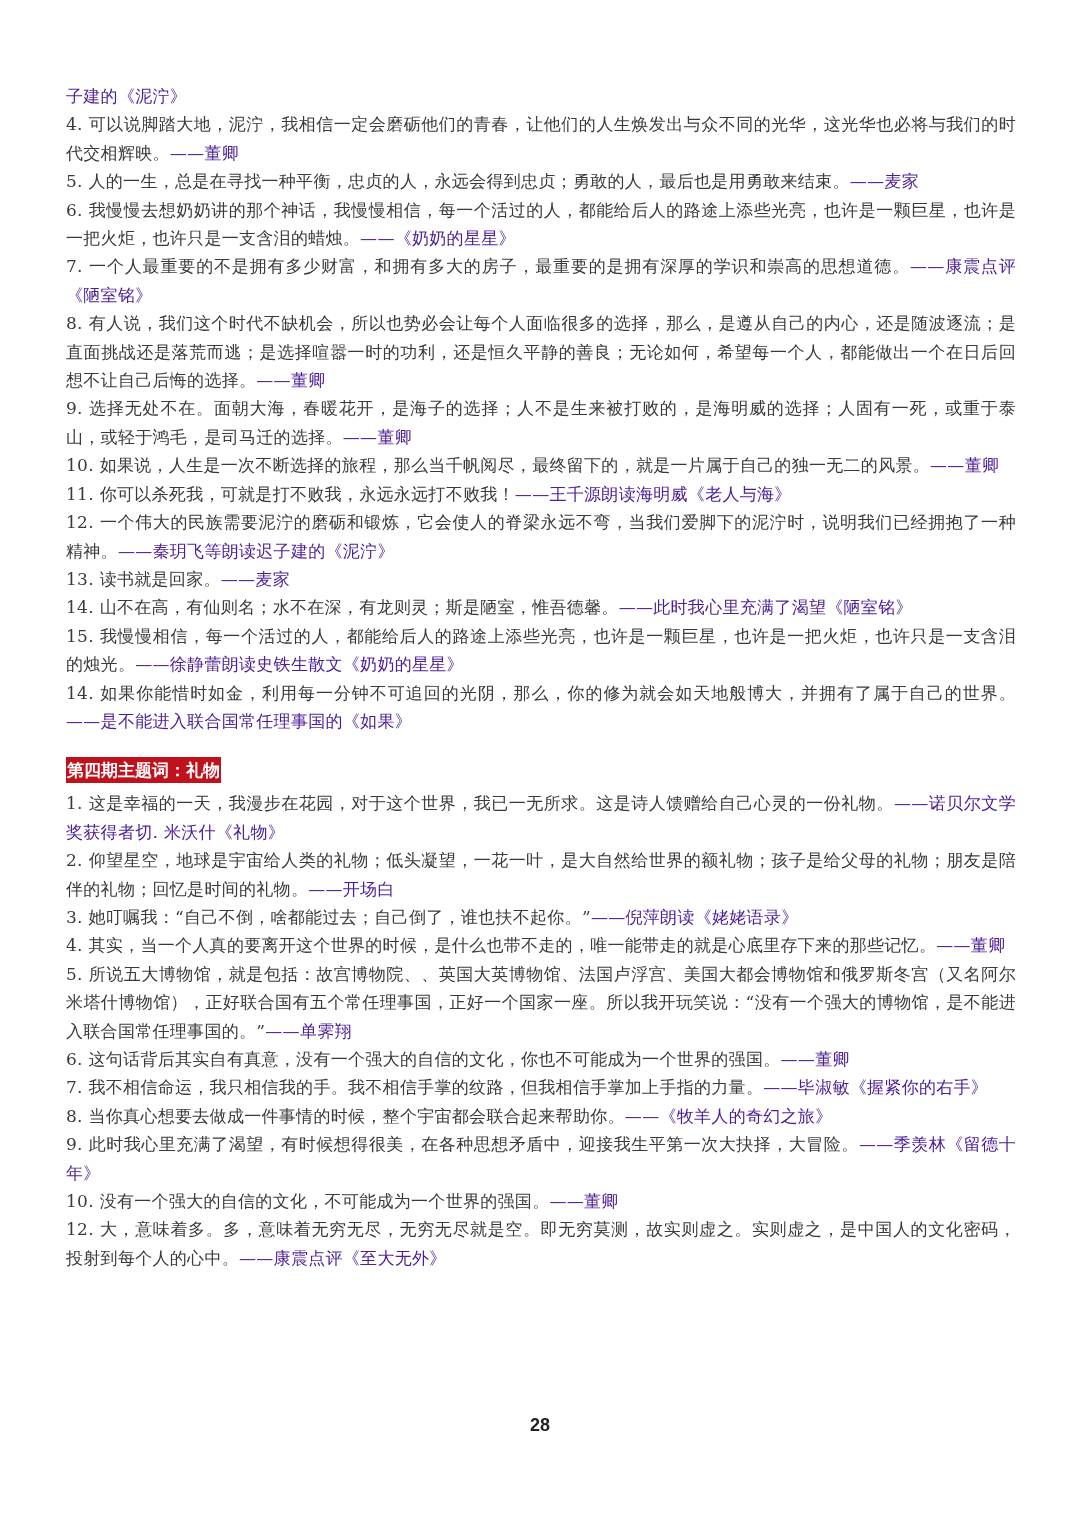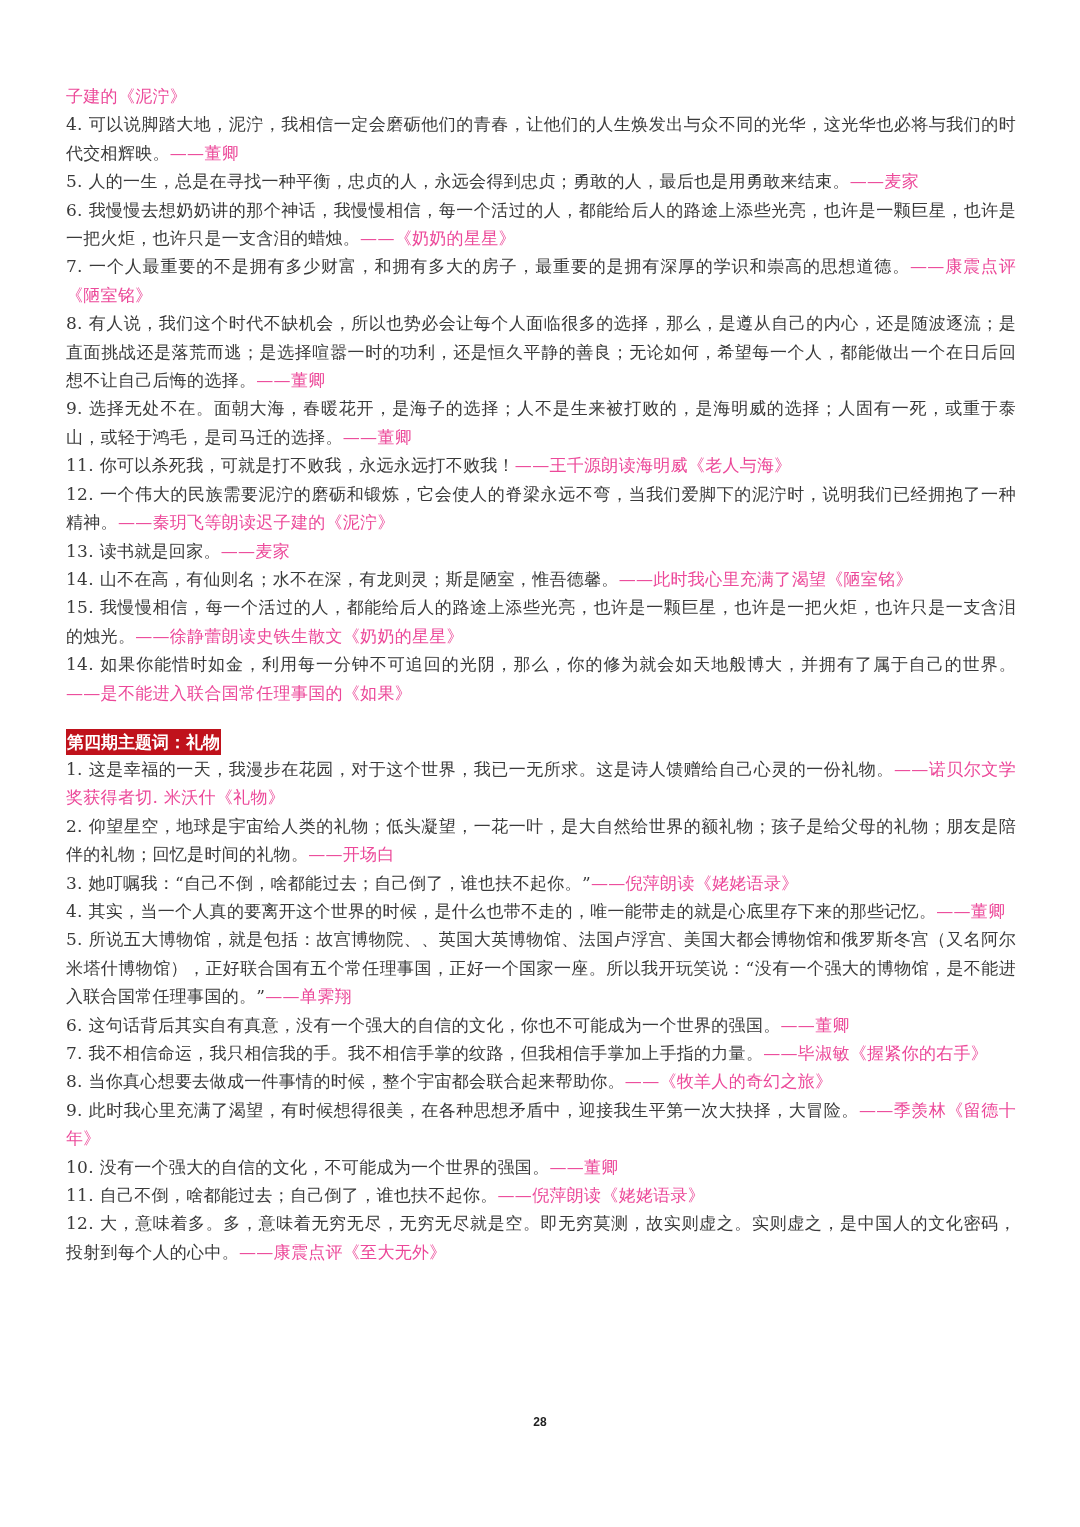--- a/index.html
+++ b/index.html
@@ -1,38 +1,39 @@
 <!DOCTYPE html>
 <html><head>
 <meta charset="utf-8">
 <style>
   html, body { margin: 0; padding: 0; background: #ffffff; }
   body { width: 1080px; height: 1527px; position: relative; overflow: hidden;
          font-family: "DejaVu Serif", "Liberation Serif", serif; color: #3a3a3a; }
   .page { position: absolute; left: 66px; top: 82px; width: 950px; }
   .line { font-size: 17px; line-height: 28.4px; text-align: justify; letter-spacing: 0.3px; }
-  .src { color: #ec4899; }
+  .src { color: #4c1d95; }
   .gap { height: 22px; }
   .heading { display: inline-block; background: #c0121c; color: #ffffff; font-weight: bold;
-             font-size: 17px; line-height: 26px; padding: 0 1px; margin-bottom: 0; }
+             font-size: 17px; line-height: 26px; padding: 0 1px; margin-bottom: 6px; }
   .pageno { position: absolute; left: 0; width: 1080px; top: 1415px; text-align: center;
-            font-family: "Liberation Sans", sans-serif; font-size: 12px; color: #222; font-weight: bold; }
+            font-family: "Liberation Sans", sans-serif; font-size: 18px; color: #222; font-weight: bold; }
 </style>
 </head>
 <body>
 
 <div class="page">
   <div id="sec3">
       <div class="line"><span></span><span class="src">子建的《泥泞》</span></div>
       <div class="line"><span>4. 可以说脚踏大地，泥泞，我相信一定会磨砺他们的青春，让他们的人生焕发出与众不同的光华，这光华也必将与我们的时代交相辉映。</span><span class="src">——董卿</span></div>
       <div class="line"><span>5. 人的一生，总是在寻找一种平衡，忠贞的人，永远会得到忠贞；勇敢的人，最后也是用勇敢来结束。</span><span class="src">——麦家</span></div>
       <div class="line"><span>6. 我慢慢去想奶奶讲的那个神话，我慢慢相信，每一个活过的人，都能给后人的路途上添些光亮，也许是一颗巨星，也许是一把火炬，也许只是一支含泪的蜡烛。</span><span class="src">——《奶奶的星星》</span></div>
       <div class="line"><span>7. 一个人最重要的不是拥有多少财富，和拥有多大的房子，最重要的是拥有深厚的学识和崇高的思想道德。</span><span class="src">——康震点评《陋室铭》</span></div>
       <div class="line"><span>8. 有人说，我们这个时代不缺机会，所以也势必会让每个人面临很多的选择，那么，是遵从自己的内心，还是随波逐流；是直面挑战还是落荒而逃；是选择喧嚣一时的功利，还是恒久平静的善良；无论如何，希望每一个人，都能做出一个在日后回想不让自己后悔的选择。</span><span class="src">——董卿</span></div>
       <div class="line"><span>9. 选择无处不在。面朝大海，春暖花开，是海子的选择；人不是生来被打败的，是海明威的选择；人固有一死，或重于泰山，或轻于鸿毛，是司马迁的选择。</span><span class="src">——董卿</span></div>
+      <div class="line"><span>10. 如果说，人生是一次不断选择的旅程，那么当千帆阅尽，最终留下的，就是一片属于自己的独一无二的风景。</span><span class="src">——董卿</span></div>
       <div class="line"><span>11. 你可以杀死我，可就是打不败我，永远永远打不败我！</span><span class="src">——王千源朗读海明威《老人与海》</span></div>
       <div class="line"><span>12. 一个伟大的民族需要泥泞的磨砺和锻炼，它会使人的脊梁永远不弯，当我们爱脚下的泥泞时，说明我们已经拥抱了一种精神。</span><span class="src">——秦玥飞等朗读迟子建的《泥泞》</span></div>
       <div class="line"><span>13. 读书就是回家。</span><span class="src">——麦家</span></div>
       <div class="line"><span>14. 山不在高，有仙则名；水不在深，有龙则灵；斯是陋室，惟吾德馨。</span><span class="src">——此时我心里充满了渴望《陋室铭》</span></div>
       <div class="line"><span>15. 我慢慢相信，每一个活过的人，都能给后人的路途上添些光亮，也许是一颗巨星，也许是一把火炬，也许只是一支含泪的烛光。</span><span class="src">——徐静蕾朗读史铁生散文《奶奶的星星》</span></div>
       <div class="line"><span>14. 如果你能惜时如金，利用每一分钟不可追回的光阴，那么，你的修为就会如天地般博大，并拥有了属于自己的世界。</span><span class="src">——是不能进入联合国常任理事国的《如果》</span></div>
     </div>
   <div class="gap"></div>
   <div>
     <div class="heading">第四期主题词：礼物</div>
@@ -40,18 +41,17 @@
         <div class="line"><span>1. 这是幸福的一天，我漫步在花园，对于这个世界，我已一无所求。这是诗人馈赠给自己心灵的一份礼物。</span><span class="src">——诺贝尔文学奖获得者切. 米沃什《礼物》</span></div>
         <div class="line"><span>2. 仰望星空，地球是宇宙给人类的礼物；低头凝望，一花一叶，是大自然给世界的额礼物；孩子是给父母的礼物；朋友是陪伴的礼物；回忆是时间的礼物。</span><span class="src">——开场白</span></div>
         <div class="line"><span>3. 她叮嘱我：“自己不倒，啥都能过去；自己倒了，谁也扶不起你。”</span><span class="src">——倪萍朗读《姥姥语录》</span></div>
         <div class="line"><span>4. 其实，当一个人真的要离开这个世界的时候，是什么也带不走的，唯一能带走的就是心底里存下来的那些记忆。</span><span class="src">——董卿</span></div>
         <div class="line"><span>5. 所说五大博物馆，就是包括：故宫博物院、、英国大英博物馆、法国卢浮宫、美国大都会博物馆和俄罗斯冬宫（又名阿尔米塔什博物馆），正好联合国有五个常任理事国，正好一个国家一座。所以我开玩笑说：“没有一个强大的博物馆，是不能进入联合国常任理事国的。”</span><span class="src">——单霁翔</span></div>
         <div class="line"><span>6. 这句话背后其实自有真意，没有一个强大的自信的文化，你也不可能成为一个世界的强国。</span><span class="src">——董卿</span></div>
         <div class="line"><span>7.  我不相信命运，我只相信我的手。我不相信手掌的纹路，但我相信手掌加上手指的力量。</span><span class="src">——毕淑敏《握紧你的右手》</span></div>
         <div class="line"><span>8. 当你真心想要去做成一件事情的时候，整个宇宙都会联合起来帮助你。</span><span class="src">——《牧羊人的奇幻之旅》</span></div>
         <div class="line"><span>9. 此时我心里充满了渴望，有时候想得很美，在各种思想矛盾中，迎接我生平第一次大抉择，大冒险。</span><span class="src">——季羡林《留德十年》</span></div>
         <div class="line"><span>10. 没有一个强大的自信的文化，不可能成为一个世界的强国。</span><span class="src">——董卿</span></div>
-        <div class="line"><span>11. 自己不倒，啥都能过去；自己倒了，谁也扶不起你。</span><span class="src">——倪萍朗读《姥姥语录》</span></div>
         <div class="line"><span>12. 大，意味着多。多，意味着无穷无尽，无穷无尽就是空。即无穷莫测，故实则虚之。实则虚之，是中国人的文化密码，投射到每个人的心中。</span><span class="src">——康震点评《至大无外》</span></div>
       </div>
   </div>
 </div>
 <div class="pageno">28</div>
 
 </body></html>

